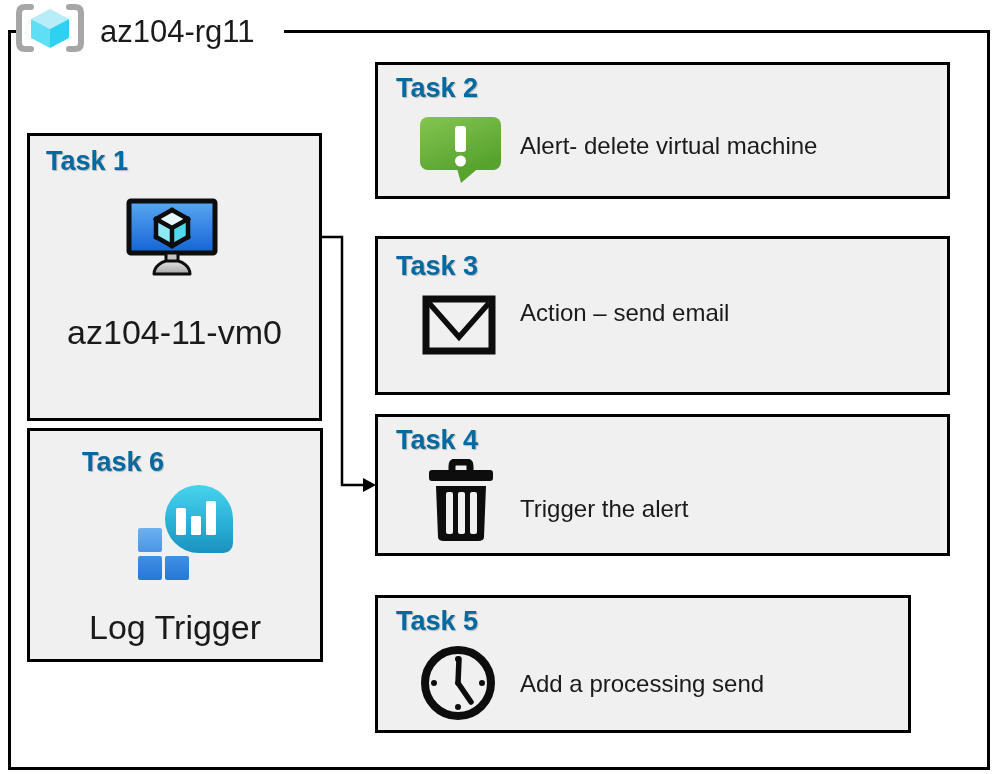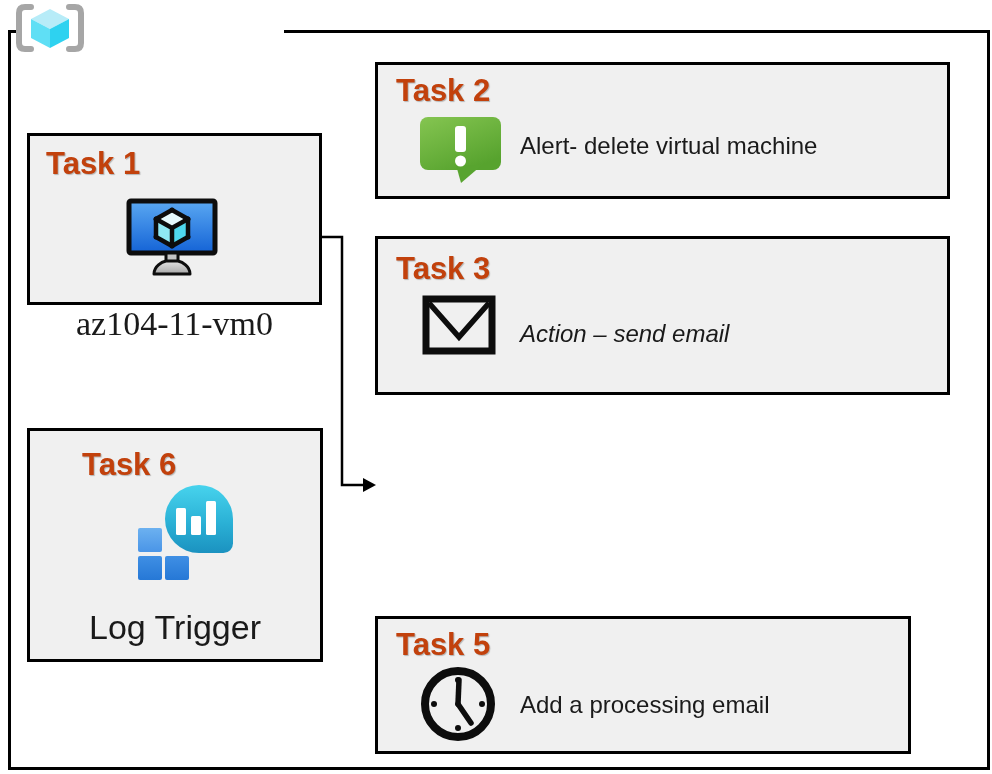--- a/index.html
+++ b/index.html
@@ -11,21 +11,21 @@
     position:absolute;left:8px;top:30px;width:982px;height:740px;
     border:3px solid #000;box-sizing:border-box;
   }
   .frame-gap{position:absolute;left:16px;top:26px;width:268px;height:11px;background:#ffffff;}
   .rg-icon{position:absolute;left:14px;top:3px;}
   .rg-label{position:absolute;left:100px;top:14px;font-size:31px;line-height:36px;color:#1a1a1a;}
   .task-box{
     position:absolute;background:#f0f0f0;border:3px solid #000;box-sizing:border-box;
   }
   .task-title{
-    position:absolute;font-size:31px;font-weight:bold;color:#c2410c;
+    position:absolute;font-size:27px;font-weight:bold;color:#0369a1;
     text-shadow:1px 1px 1px rgba(0,0,0,0.25);white-space:nowrap;
   }
   .row-icon{position:absolute;}
   .row-text{
     position:absolute;left:142px;transform:translateY(-50%);
     font-size:24px;white-space:nowrap;color:#1a1a1a;
   }
   .center-text{
     position:absolute;left:0;width:100%;text-align:center;transform:translateY(-50%);
     font-size:34px;color:#1a1a1a;white-space:nowrap;
@@ -54,27 +54,28 @@
 
   <span class="rg-icon">
     <svg width="72" height="50" viewBox="0 0 72 50">
       <path d="M17 4 H11 Q5 4 5 10 V40 Q5 46 11 46 H17" fill="none" stroke="#a6a6a6" stroke-width="6" stroke-linecap="round"></path>
       <path d="M55 4 H61 Q67 4 67 10 V40 Q67 46 61 46 H55" fill="none" stroke="#a6a6a6" stroke-width="6" stroke-linecap="round"></path>
       <polygon points="36,6 55,16 36,26 17,16" fill="#b7ecf8"></polygon>
       <polygon points="17,16 36,26 36,45 17,35" fill="#5fdff5"></polygon>
       <polygon points="55,16 36,26 36,45 55,35" fill="#2ed2f0"></polygon>
     </svg>
   </span>
+  <div class="rg-label">az104-rg11</div>
 
   <svg class="arrow-layer" width="992" height="774" viewBox="0 0 992 774">
     <polyline points="214,237 342,237 342,485 364,485" fill="none" stroke="#000" stroke-width="2.5"></polyline>
     <polygon points="363,478 376,485 363,492" fill="#000"></polygon>
   </svg>
 
-  <div class="task-box" style="left:27px;top:133px;width:295px;height:172px;">
+  <div class="task-box" style="left:27px;top:133px;width:295px;height:288px;">
     <div class="task-title" style="left:16px;top:10px;">Task 1</div>
     <span class="row-icon" style="left:96px;top:62px;">
       <svg width="92" height="80" viewBox="0 0 92 80">
         <defs>
           <linearGradient id="vmScr" x1="0" y1="0" x2="0" y2="1">
             <stop offset="0" stop-color="#5aa8f2"></stop>
               <stop offset="1" stop-color="#1463d6"></stop>
           </linearGradient>
           <linearGradient id="vmStand" x1="0" y1="0" x2="0" y2="1">
             <stop offset="0" stop-color="#e2e2e2"></stop>
@@ -90,21 +91,21 @@
         <polygon points="46,12 62,21 62,39 46,48 30,39 30,21" fill="none" stroke="#0d0d0d" stroke-width="4.5" stroke-linejoin="round"></polygon>
         <path d="M30 21 L46 30 L62 21 M46 30 V48" fill="none" stroke="#0d0d0d" stroke-width="4.5" stroke-linecap="round"></path>
         <circle cx="46" cy="12" r="2.5" fill="#0d0d0d"></circle>
           <circle cx="62" cy="21" r="2.5" fill="#0d0d0d"></circle>
         <circle cx="62" cy="39" r="2.5" fill="#0d0d0d"></circle>
           <circle cx="46" cy="48" r="2.5" fill="#0d0d0d"></circle>
         <circle cx="30" cy="39" r="2.5" fill="#0d0d0d"></circle>
           <circle cx="30" cy="21" r="2.5" fill="#0d0d0d"></circle>
       </svg>
     </span>
-    <div class="center-text" style="top:188px;font-family:Liberation Serif, serif;">az104-11-vm0</div>
+    <div class="center-text" style="top:196px;">az104-11-vm0</div>
   </div>
 
   <div class="task-box" style="left:27px;top:428px;width:296px;height:234px;">
     <div class="task-title" style="left:16px;top:16px;margin-left:36px;">Task 6</div>
     <span class="la-icon" style="left:108px;top:54px;">
       <span class="la-sq la-sq-light"></span>
       <span class="la-sq la-sq-d1"></span>
       <span class="la-sq la-sq-d2"></span>
       <span class="la-bubble">
         <span class="la-bar" style="left:11px;top:23px;width:10px;height:27px;"></span>
@@ -135,33 +136,47 @@
   </div>
 
   <div class="task-box" style="left:375px;top:236px;width:575px;height:159px;">
     <div class="task-title" style="left:18px;top:12px;">Task 3</div>
     <span class="row-icon" style="left:44px;top:56px;">
       <svg width="74" height="60" viewBox="0 0 74 60">
         <rect x="4" y="4" width="66" height="52" fill="none" stroke="#0d0d0d" stroke-width="7"></rect>
         <polyline points="7,8 37,42 67,8" fill="none" stroke="#0d0d0d" stroke-width="5.5"></polyline>
       </svg>
     </span>
-    <div class="row-text" style="top:95px;font-style:italic;">Action – send email</div>
+    <div class="row-text" style="top:74px;">Action – send email</div>
   </div>
 
+  <div class="task-box" style="left:375px;top:414px;width:575px;height:142px;">
+    <div class="task-title" style="left:18px;top:8px;">Task 4</div>
+    <span class="row-icon" style="left:50px;top:42px;">
+      <svg width="66" height="84" viewBox="0 0 66 84">
+        <path d="M24 11 V7 Q24 3 28 3 H38 Q42 3 42 7 V11" fill="none" stroke="#0d0d0d" stroke-width="7"></path>
+        <rect x="1" y="11" width="64" height="11" rx="3" fill="#0d0d0d"></rect>
+        <path d="M8 27 H58 L56 78 Q56 82 50 82 H16 Q10 82 10 78 Z" fill="#0d0d0d"></path>
+        <rect x="18" y="33" width="7" height="42" rx="2" fill="#f0f0f0"></rect>
+        <rect x="30" y="33" width="7" height="42" rx="2" fill="#f0f0f0"></rect>
+        <rect x="42" y="33" width="7" height="42" rx="2" fill="#f0f0f0"></rect>
+      </svg>
+    </span>
+    <div class="row-text" style="top:92px;">Trigger the alert</div>
+  </div>
 
-  <div class="task-box" style="left:375px;top:616px;width:536px;height:138px;text-decoration:underline;">
+  <div class="task-box" style="left:375px;top:595px;width:536px;height:138px;text-decoration:underline;">
     <div class="task-title" style="left:18px;top:8px;">Task 5</div>
     <span class="row-icon" style="left:40px;top:44px;">
       <svg width="80" height="82" viewBox="0 0 80 82">
         <circle cx="40" cy="41" r="33" fill="none" stroke="#0d0d0d" stroke-width="8"></circle>
         <circle cx="40" cy="17" r="3" fill="#0d0d0d"></circle>
         <circle cx="64" cy="41" r="3" fill="#0d0d0d"></circle>
         <circle cx="40" cy="65" r="3" fill="#0d0d0d"></circle>
         <circle cx="16" cy="41" r="3" fill="#0d0d0d"></circle>
         <line x1="40" y1="41" x2="41" y2="17" stroke="#0d0d0d" stroke-width="5.5" stroke-linecap="round"></line>
         <line x1="40" y1="41" x2="53" y2="60" stroke="#0d0d0d" stroke-width="5.5" stroke-linecap="round"></line>
       </svg>
     </span>
-    <div class="row-text" style="top:86px;">Add a processing email</div>
+    <div class="row-text" style="top:86px;">Add a processing send</div>
   </div>
 
 </div>
 
 </body></html>

